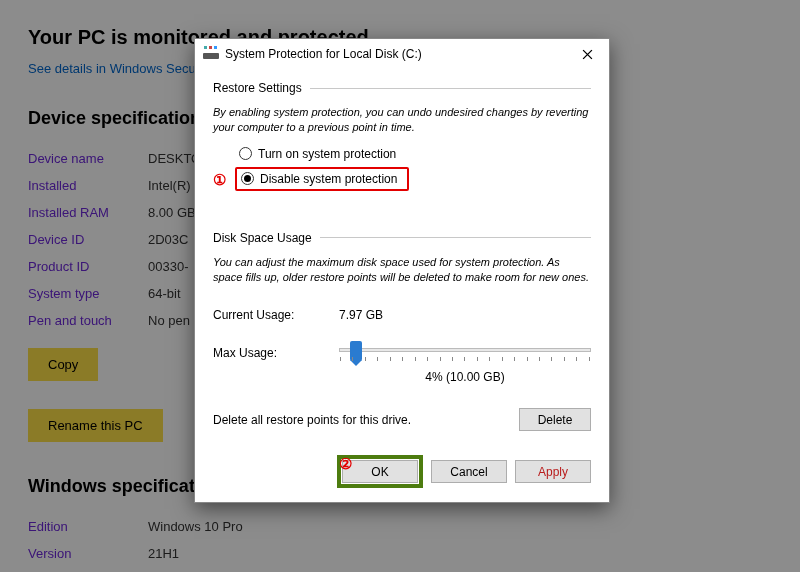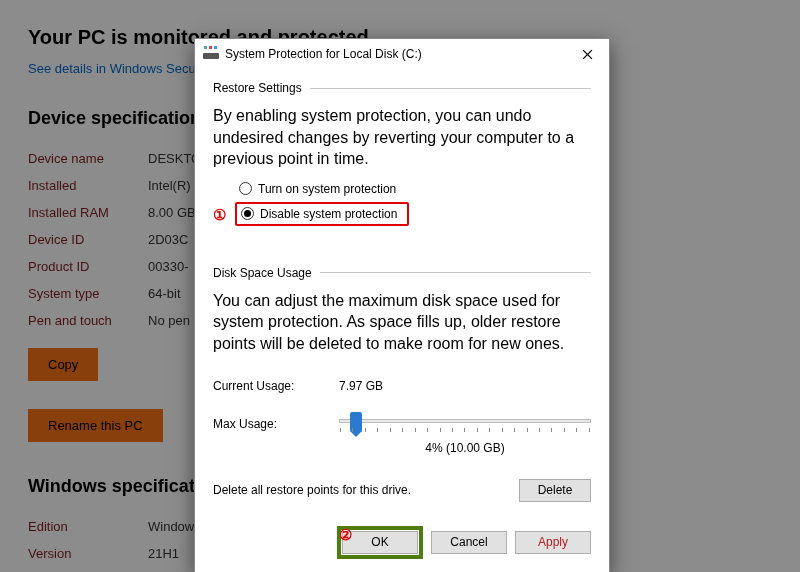--- a/index.html
+++ b/index.html
@@ -5,40 +5,40 @@
   * { box-sizing: border-box; font-family: "Segoe UI", Arial, sans-serif; }
   html, body { margin:0; padding:0; width:800px; height:572px; overflow:hidden; }
   body { background:#fff; position:relative; color:#000; }
   
   .bg-page { position:absolute; inset:0; padding:26px 36px 0 28px; }
   .bg-page h1 { font-size:20px; font-weight:600; margin:0 0 10px 0; }
   .bg-page a.link { color:#0066cc; text-decoration:none; font-size:13px; display:inline-block; margin-bottom:32px;}
   .bg-page h2 { font-size:18px; font-weight:600; margin:0 0 16px 0; }
   .specs { font-size:13px; color:#444; }
   .specs-row { display:flex; padding:6px 0; }
-  .specs-label { width:120px; color:#7f1d1d; }
+  .specs-label { width:120px; color:#6d28d9; }
   .specs-val { color:#333; }
-  .win-btn { background:#f97316; border:none; font-size:13px; padding:9px 20px; margin-top:14px; margin-bottom:14px; margin-right:10px; color:#000; }
+  .win-btn { background:#fde047; border:none; font-size:13px; padding:9px 20px; margin-top:14px; margin-bottom:14px; margin-right:10px; color:#000; }
   
   .dim { position:absolute; inset:0; background:rgba(0,0,0,.45); }
   
   .dialog { position:absolute; left:194px; top:38px; width:416px; background:#fff; border:1px solid #888; box-shadow:0 6px 20px rgba(0,0,0,.5); font-size:12px; color:#000; }
   .titlebar { display:flex; align-items:center; height:30px; padding:0 6px 0 8px; }
   .ticon { width:16px; height:16px; margin-right:6px; display:flex; flex-direction:column; }
   .ticon .dots { height:5px; display:flex; gap:2px; padding-left:1px; }
   .ticon .dot { width:3px; height:3px; }
   .ticon .bar { height:6px; background:#555; border-radius:1px; margin-top:2px; }
   .title-text { font-size:12px; flex:1; }
   .close-x { width:36px; height:26px; display:flex; align-items:center; justify-content:center; margin-right:-2px; }
   .close-x svg { width:11px; height:11px; }
   .body { padding:4px 18px 12px 18px; }
   .section-head { display:flex; align-items:center; margin:8px 0 10px 0; }
   .section-head .lbl { font-size:12px; margin-right:8px; white-space:nowrap; }
   .section-head .rule { flex:1; height:1px; background:#c8c8c8; }
-  .desc { font-size:16px; line-height:1.35; margin-bottom:12px; }
+  .desc { font-size:11px; line-height:1.35; margin-bottom:12px;font-style:italic; }
   .radio-row { display:flex; align-items:center; margin:6px 0 6px 26px; font-size:12px; }
   .radio { width:13px; height:13px; border:1px solid #333; border-radius:50%; margin-right:6px; position:relative; background:#fff; }
   .radio.checked::after { content:""; position:absolute; left:2px; top:2px; width:7px; height:7px; border-radius:50%; background:#000; }
   .box-highlight { border:2px solid #e30000; border-radius:2px; padding:3px 10px 3px 4px; display:inline-flex; align-items:center; }
   .annot { position:absolute; color:#e30000; font-weight:700; font-size:15px; font-family:Arial,sans-serif; pointer-events:none; }
   .kv { display:flex; font-size:12px; margin:24px 0;gap:16px; }
   .kv .k { width:110px; }
   .slider-wrap { flex:1; position:relative; }
   .slider-track { position:relative; height:4px; background:#e8e8e8; border:1px solid #bbb; border-radius:0; margin-top:2px; }
   .slider-thumb { position:absolute; top:-8px; width:12px; height:20px; background:#2a7bd0; border-radius:2px; }

